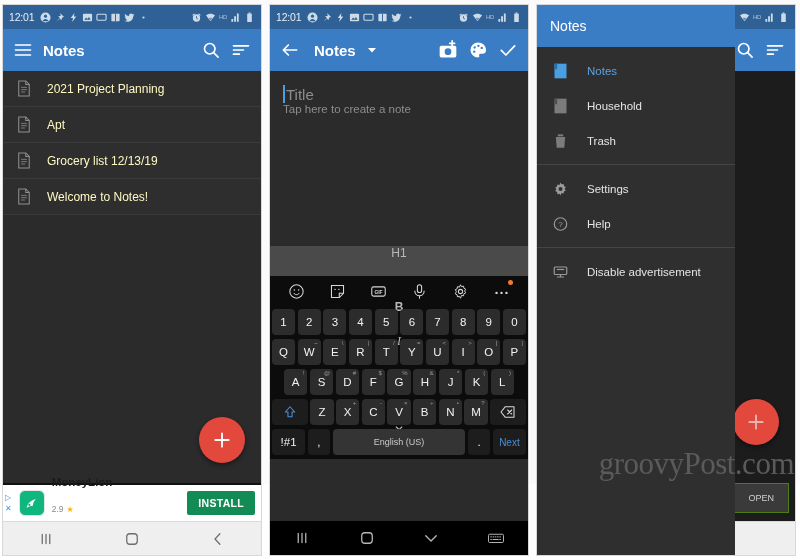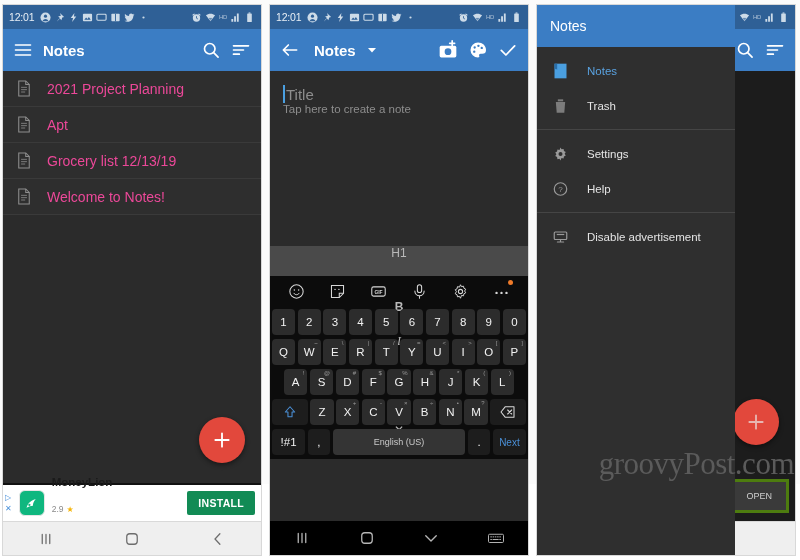--- a/index.html
+++ b/index.html
@@ -73,22 +73,22 @@
   .notelist { background: #2e2e2e; }
   .note-row {
     height: 36px;
     display: flex;
     align-items: center;
     padding: 0 14px;
     gap: 16px;
     border-bottom: 1px solid #3a3a3a;
   }
   .note-row .label {
-    color: #ec4899;
-    font-size: 14px;
+    color: #fef9c3;
+    font-size: 12px;
   }
   .doc-ico { width: 14px; height: 17px; flex: none; }
 
   .list-fill { background: #2e2e2e; height: 100%; }
 
   
   .fab {
     position: absolute;
     right: 16px;
     width: 46px; height: 46px;
@@ -289,21 +289,21 @@
     padding: 0 10px;
     gap: 10px;
   }
   .open-btn {
     position: absolute;
     right: 6px; bottom: 42px;
     background: #3a3a3a;
     color: #cfcfcf;
     font-size: 9px;
     padding: 9px 14px;
-    border: 3px solid #4d7c0f;
+    border: 1px solid #4d7c0f;
     z-index: 3;
   }
 
   
   .watermark {
     position: absolute;
     right: 6px;
     bottom: 2px;
     display: flex;
     align-items: center;
@@ -853,20 +853,27 @@
 
       <div class="drawer-item active">
         <svg class="dr-ico" viewBox="0 0 22 24">
             <path d="M2 1h18v22H2z" fill="#4a9fe0"></path>
             <path d="M2 1h4v9l-2-1.5L2 10z" fill="#2a6ea8"></path>
           </svg>
         <span class="dlabel">Notes</span>
       </div>
       <div class="drawer-item">
         <svg class="dr-ico" viewBox="0 0 22 24">
+            <path d="M2 1h18v22H2z" fill="#7c7c7c"></path>
+            <path d="M2 1h4v9l-2-1.5L2 10z" fill="#515151"></path>
+          </svg>
+        <span class="dlabel">Household</span>
+      </div>
+      <div class="drawer-item">
+        <svg class="dr-ico" viewBox="0 0 22 24">
             <path d="M4 6h14l-1.3 16H5.3z" fill="#7c7c7c"></path>
             <rect x="7" y="2" width="8" height="3" fill="#7c7c7c"></rect>
           </svg>
         <span class="dlabel">Trash</span>
       </div>
 
       <div class="drawer-sep"></div>
 
       <div class="drawer-item">
         <svg class="dr-ico" viewBox="0 0 24 24">

